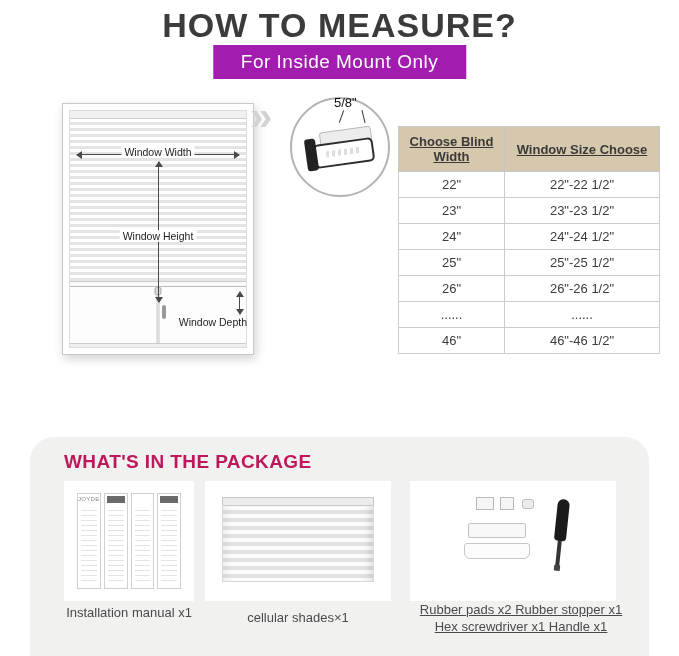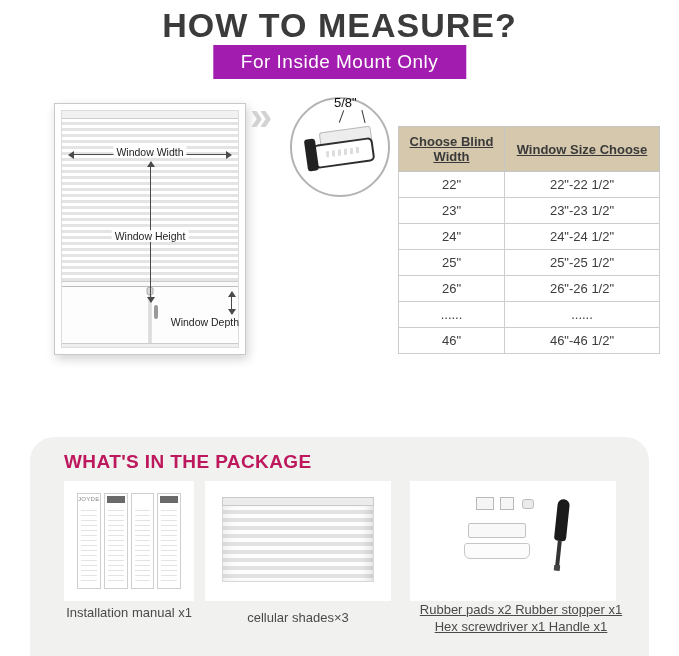--- a/index.html
+++ b/index.html
@@ -8,21 +8,21 @@
             font-family:"Liberation Sans", sans-serif; overflow:hidden; }
 
   
   .title { position:absolute; top:6px; left:0; width:100%; text-align:center;
            font-size:34px; font-weight:bold; color:#3b3b3b; letter-spacing:1px; }
   .banner { position:absolute; top:45px; left:50%; transform:translateX(-50%);
             background:#a21caf; color:#fff; font-size:19px; padding:6px 28px;
             letter-spacing:.5px; white-space:nowrap; }
 
   
-  .window { position:absolute; left:54px; top:103px; width:192px; height:252px;
+  .window { position:absolute; left:62px; top:103px; width:192px; height:252px;
             background:#fff; border:1px solid #c9c9c9; padding:6px;
             box-shadow:2px 4px 10px rgba(0,0,0,.18); }
   .win-inner { position:relative; width:100%; height:100%; border:1px solid #dcdcdc; overflow:hidden; }
   .headrail { height:8px; background:#f1f1f1; border-bottom:1px solid #ccc; }
   .blind { position:relative; height:168px;
            background:repeating-linear-gradient(180deg,#ffffff 0 3px,#e4e4e4 3px 6px); }
   .blind-rail { position:absolute; left:0; right:0; bottom:0; height:6px;
                 background:#fafafa; border-top:1px solid #ccc; border-bottom:1px solid #bbb; }
   .blind-pull { position:absolute; left:50%; bottom:-8px; transform:translateX(-50%);
                 width:7px; height:8px; background:#d8d8d8; border:1px solid #a9a9a9; border-radius:2px; z-index:2; }
@@ -242,20 +242,20 @@
       <div class="handle-a"></div>
       <div class="handle-b"></div>
       <div class="screwdriver">
         <div class="sd-handle"></div>
         <div class="sd-shaft"></div>
         <div class="sd-tip"></div>
       </div>
     </div>
 
     <div class="pkg-cap cap-manual">Installation manual x1</div>
-    <div class="pkg-cap cap-shades">cellular shades×3</div>
+    <div class="pkg-cap cap-shades">cellular shades×1</div>
     <div class="pkg-cap cap-parts">
       <div>Rubber pads x2 Rubber stopper x1</div>
       <div>Hex screwdriver x1 Handle x1</div>
     </div>
   </div>
 
 </div>
 
 </body></html>

